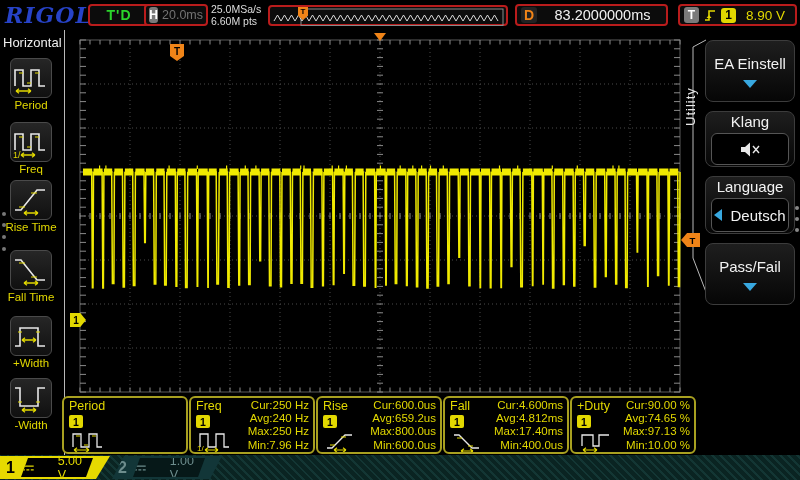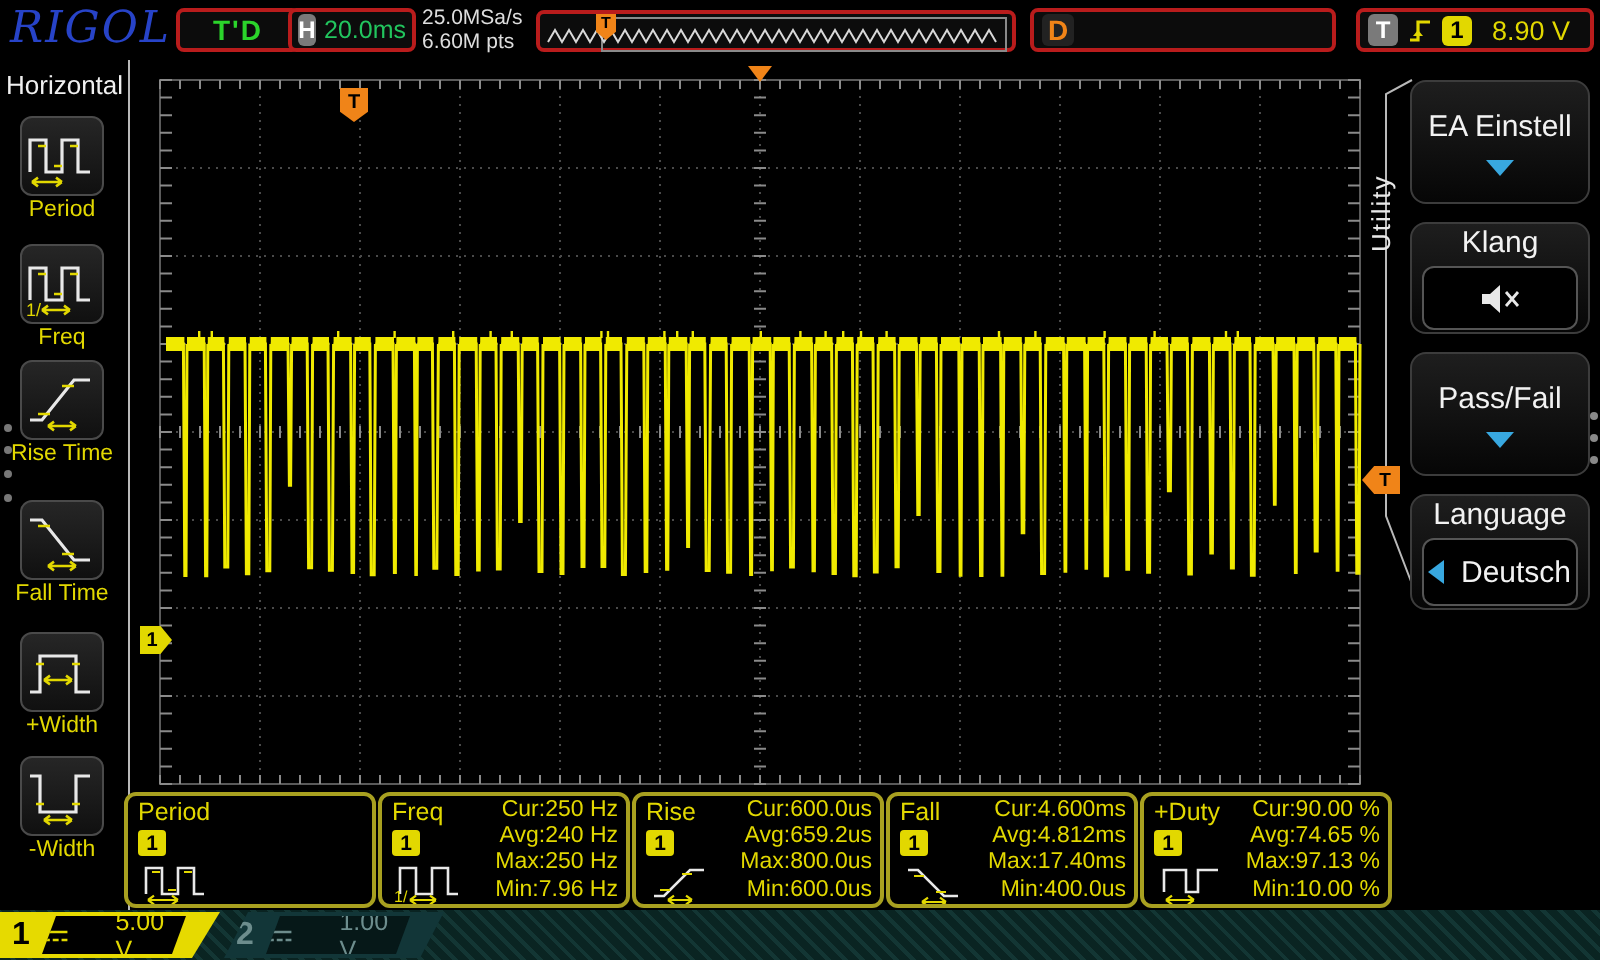--- a/index.html
+++ b/index.html
@@ -4,29 +4,29 @@
 <style>
   html,body{margin:0;padding:0;background:#000;}
   #screen{position:relative;width:800px;height:480px;background:#000;overflow:hidden;
           font-family:"Liberation Sans",sans-serif;color:#ddd;}
   .abs{position:absolute;}
   svg{display:block;}
 
   
   #header{position:absolute;left:0;top:0;width:800px;height:30px;background:#000;}
   #brand{position:absolute;left:5px;top:2px;font-family:"DejaVu Serif",serif;
-         font-weight:normal;font-style:italic;font-size:22px;color:#2743c8;letter-spacing:1px;}
+         font-weight:bold;font-style:italic;font-size:22px;color:#2743c8;letter-spacing:1px;}
   .hbox{position:absolute;top:4px;height:22px;background:#0c0c0c;border:2px solid #b91c1c;
         border-radius:4px;display:flex;align-items:center;box-sizing:border-box;}
   #run-state{left:88px;width:62px;justify-content:center;color:#2bd42b;font-weight:bold;
              font-size:14px;letter-spacing:1px;}
   #hbox-time{left:144px;width:64px;padding:0 3px;gap:4px;}
   .chip-gray{background:#7a7a7a;color:#fff;font-weight:bold;font-size:12px;border-radius:3px;
              width:15px;height:16px;display:flex;align-items:center;justify-content:center;}
-  #timebase{color:#22c55e;font-size:12.5px;}
+  #timebase{color:#737373;font-size:12.5px;}
   #acq-info{position:absolute;left:211px;top:3px;font-size:10.5px;line-height:12px;color:#ddd;}
   #preview{left:268px;width:240px;top:5px;height:21px;padding:0;}
   #preview svg{position:absolute;left:2px;top:1px;}
   #preview-flag{position:absolute;left:28px;top:0px;width:10px;height:13px;background:#f08418;
      color:#000;font-size:8px;font-weight:bold;text-align:center;line-height:10px;
      clip-path:polygon(0 0,100% 0,100% 68%,50% 100%,0 68%);}
   #dbox{left:515px;width:153px;padding:0 4px;gap:6px;}
   #d-letter{color:#f08418;font-weight:bold;font-size:14px;background:#222;border-radius:3px;
             width:16px;height:16px;display:flex;align-items:center;justify-content:center;}
   #delay-value{color:#f2f2f2;font-size:14.5px;flex:1;text-align:center;}
@@ -137,20 +137,21 @@
     </div>
     <div id="preview" class="hbox">
       <svg id="preview-svg" width="234" height="19">
           <rect x="29" y="1" width="202" height="16.5" stroke="#8a8a8a" fill="none"></rect>
      <path d="M2 13 L5.5 7 L9 13 L12.5 7 L16 13 L19.5 7 L23 13 L26.5 7 L30 13 L33.5 7 L37 13 L40.5 7 L44 13 L47.5 7 L51 13 L54.5 7 L58 13 L61.5 7 L65 13 L68.5 7 L72 13 L75.5 7 L79 13 L82.5 7 L86 13 L89.5 7 L93 13 L96.5 7 L100 13 L103.5 7 L107 13 L110.5 7 L114 13 L117.5 7 L121 13 L124.5 7 L128 13 L131.5 7 L135 13 L138.5 7 L142 13 L145.5 7 L149 13 L152.5 7 L156 13 L159.5 7 L163 13 L166.5 7 L170 13 L173.5 7 L177 13 L180.5 7 L184 13 L187.5 7 L191 13 L194.5 7 L198 13 L201.5 7 L205 13 L208.5 7 L212 13 L215.5 7 L219 13 L222.5 7 L226 13" stroke="#d8d8d8" stroke-width="1" fill="none"></path>
         </svg>
       <div id="preview-flag">T</div>
     </div>
     <div id="dbox" class="hbox">
       <span id="d-letter">D</span>
+      <span id="delay-value">83.2000000ms</span>
     </div>
     <div id="tbox" class="hbox">
       <span class="chip-gray">T</span>
       <svg width="14" height="16" viewBox="0 0 14 16">
         <path d="M2 13 H6 V4 H12" stroke="#e2d800" stroke-width="1.6" fill="none"></path>
         <path d="M6 8 l-2.5 3 h5 z" fill="#e2d800"></path>
       </svg>
       <span class="chip-yellow">1</span>
       <span id="trig-level">8.90 V</span>
     </div>
@@ -319,30 +320,30 @@
       </div>
       <div class="rbtn" style="height: 56px;">
         <div class="rbtn-title">Klang</div>
         <div class="rbtn-inner" style="height:32px">
           <svg width="22" height="17" viewBox="0 0 22 17">
             <path d="M2 6 h4 l5 -4.5 v14 l-5 -4.5 h-4 z" fill="#e8e8e8"></path>
             <path d="M14 5 L20 12 M20 5 L14 12" stroke="#e8e8e8" stroke-width="1.4"></path>
           </svg>
         </div>
       </div>
-      <div class="rbtn" style="height: 62px;">
-        <div class="rbtn-label">Pass/Fail</div>
-        <div class="tri-down"></div>
-      </div>
       <div class="rbtn" style="height: 58px;">
         <div class="rbtn-title">Language</div>
         <div class="rbtn-inner" style="height:34px">
           <div class="tri-left"></div>
           <span style="font-size:15px;color:#f2f2f2">Deutsch</span>
         </div>
+      </div>
+      <div class="rbtn" style="height: 62px;">
+        <div class="rbtn-label">Pass/Fail</div>
+        <div class="tri-down"></div>
       </div>
     </div>
 
   <div id="bottom-bar">
 
   <div class="ch ch-active">
         <span class="ch-num">1</span>
       <span class="ch-panel">
         <svg width="14" height="10" viewBox="0 0 14 10">
           <path d="M1 3 H13" stroke="#e2d800" stroke-width="1.3"></path>

